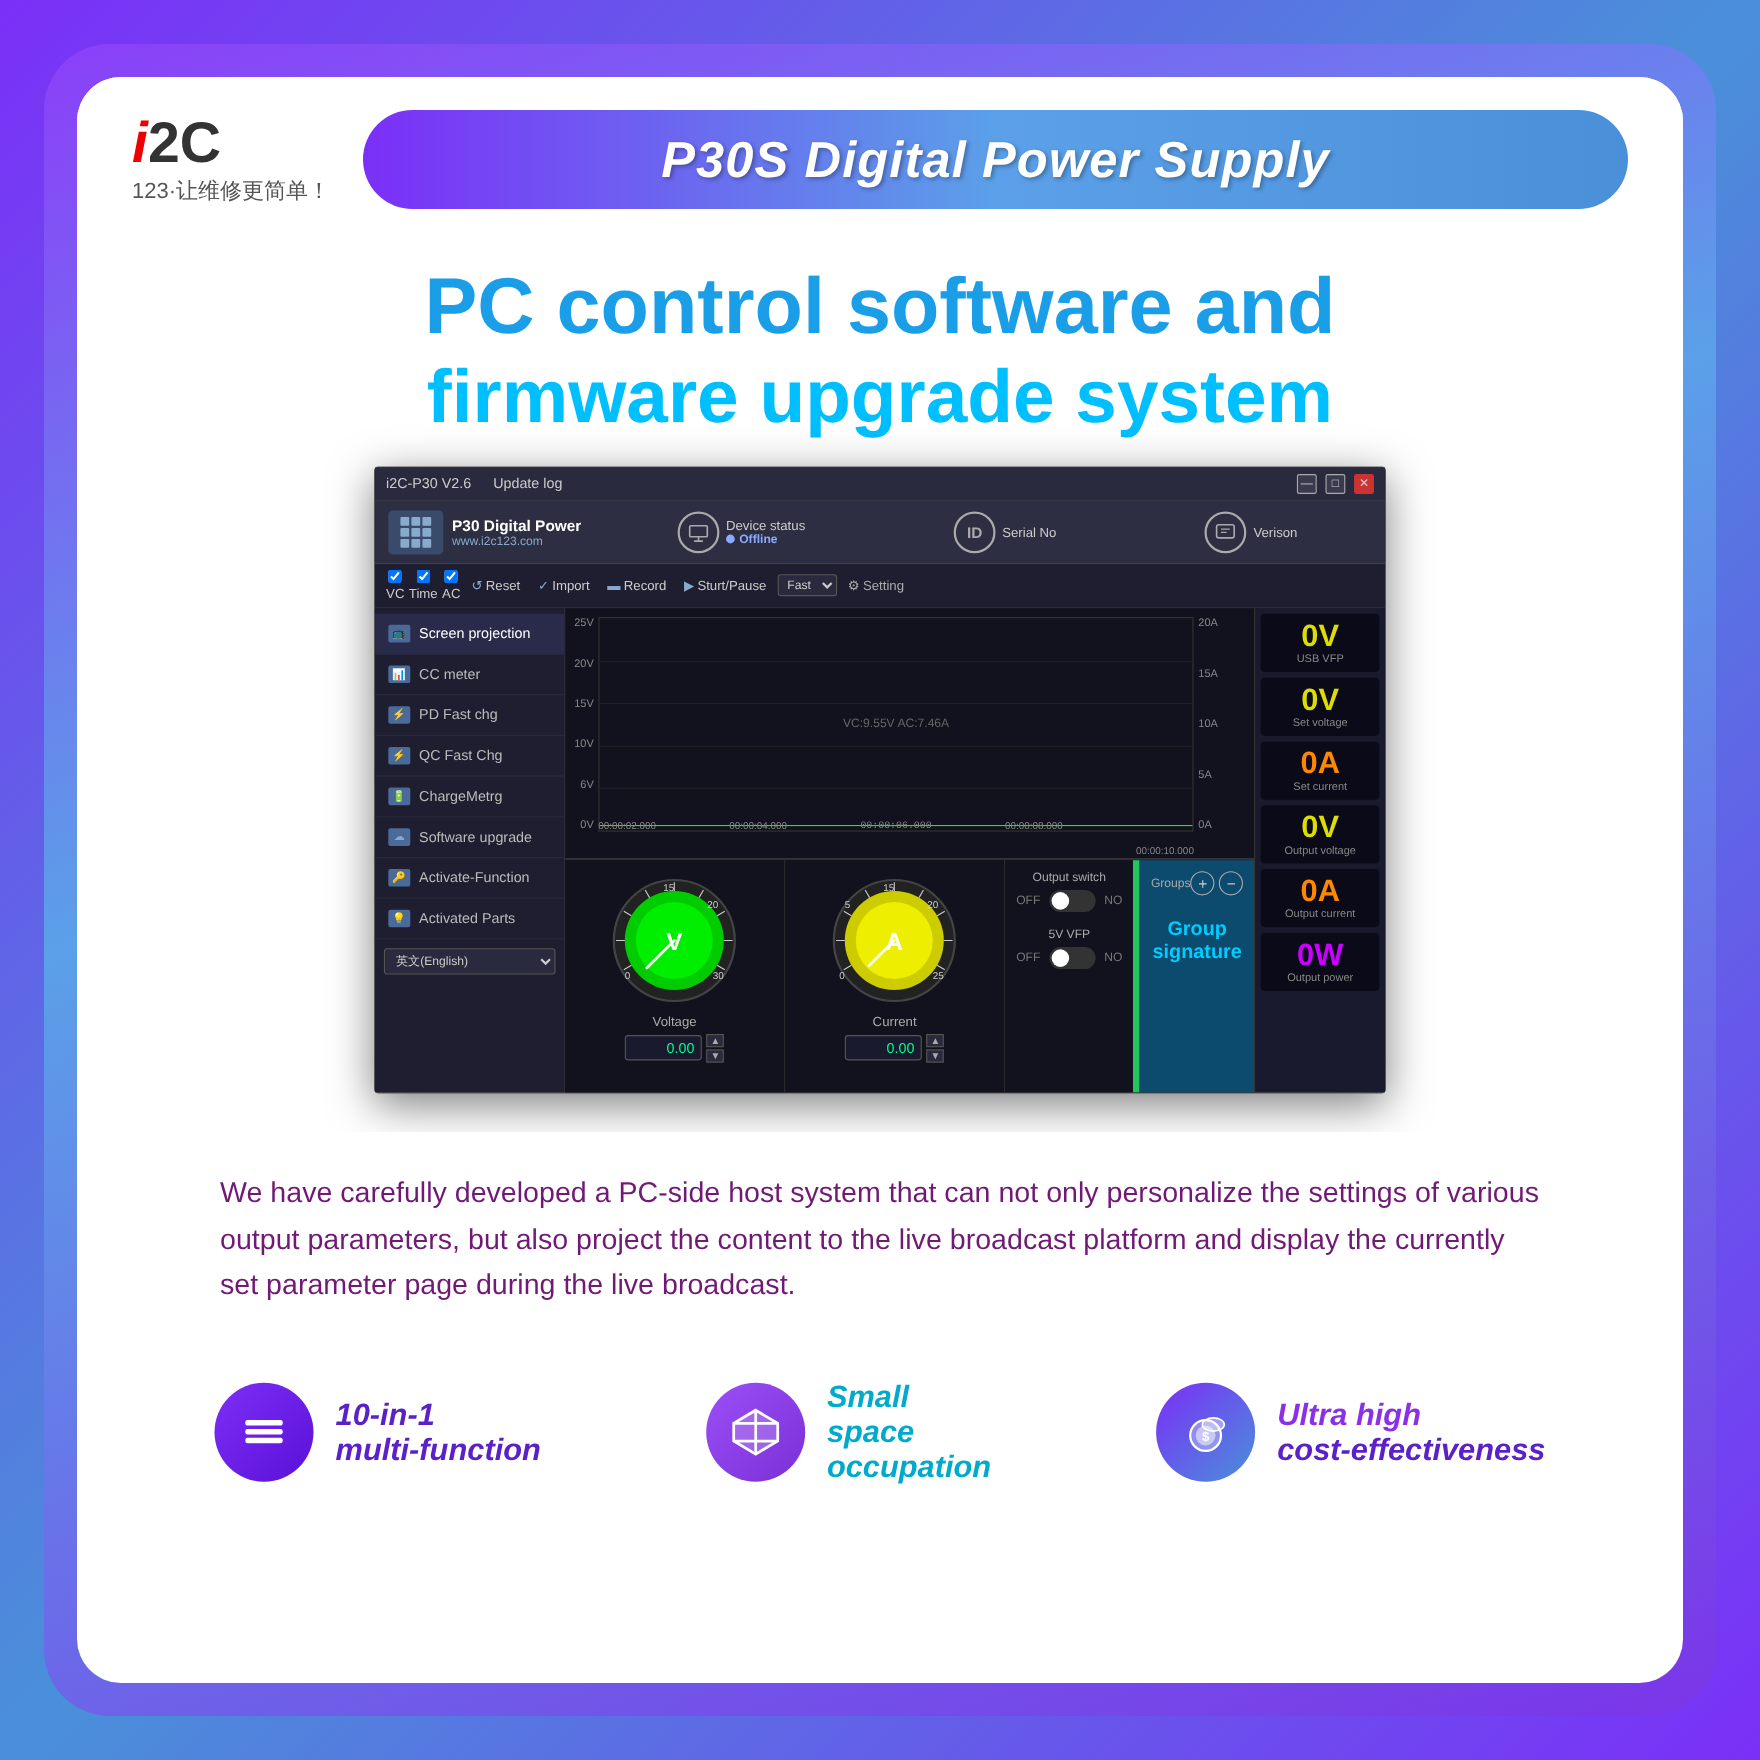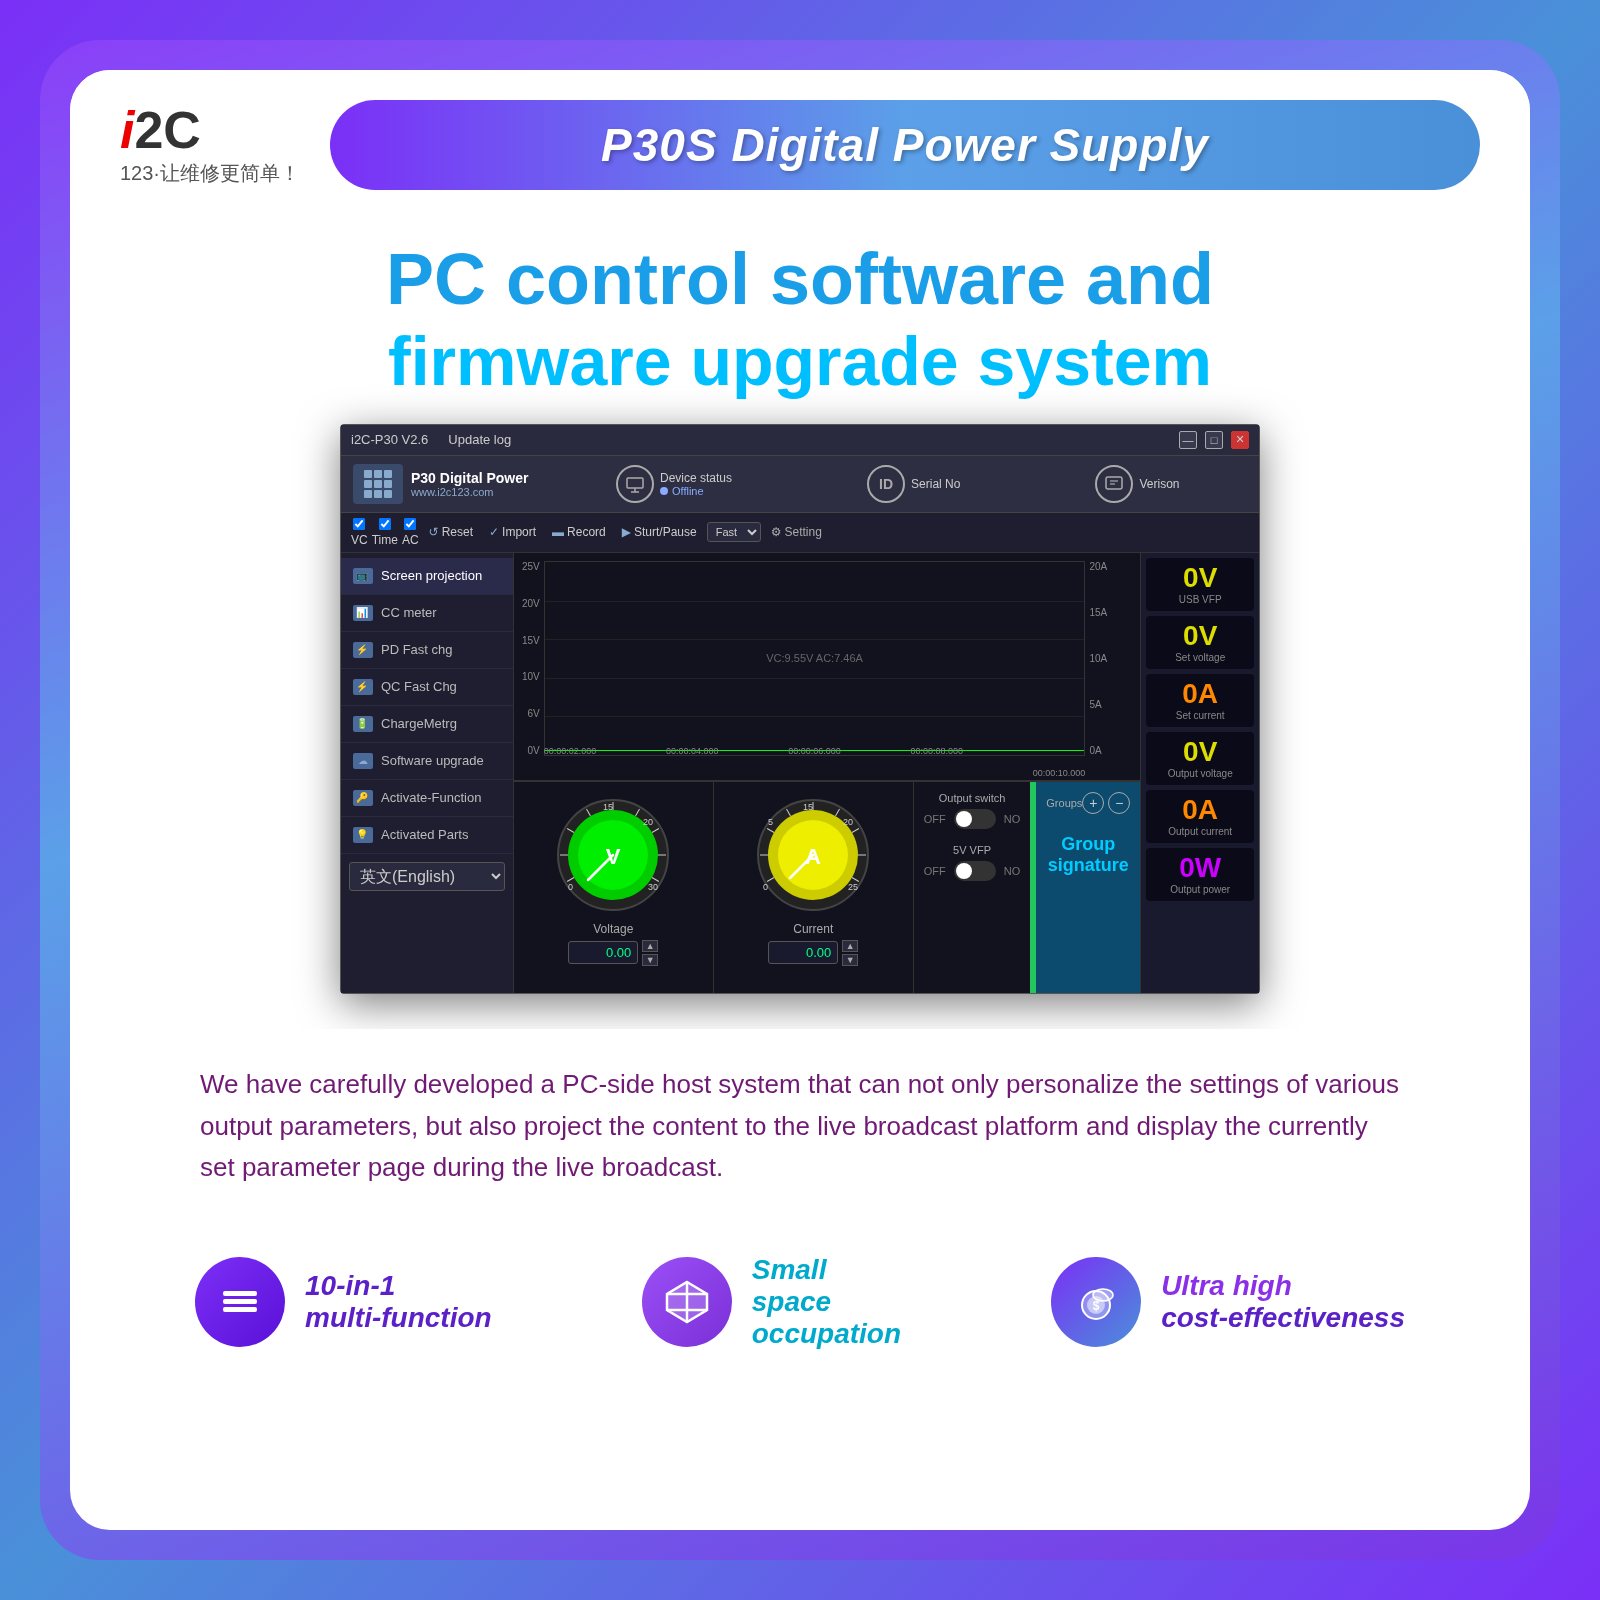--- a/index.html
+++ b/index.html
@@ -204,20 +204,21 @@
       align-items: center;
       justify-content: center;
     }
     .status-label {
       color: #ccc;
       font-size: 12px;
     }
     .status-value {
       color: #88aaff;
       font-size: 11px;
+      font-weight: bold;
     }
     .offline-dot {
       width: 8px;
       height: 8px;
       background: #88aaff;
       border-radius: 50%;
       display: inline-block;
       margin-right: 4px;
     }
 
@@ -299,21 +300,21 @@
       align-items: center;
       justify-content: center;
       font-size: 10px;
       color: #88aacc;
       flex-shrink: 0;
     }
     .sidebar-lang {
       background: #2a2a3e;
       border: 1px solid #555;
       color: #ccc;
-      font-size: 16px;
+      font-size: 11px;
       margin: 8px;
       border-radius: 3px;
       padding: 4px 6px;
       width: calc(100% - 16px);
     }
     .chart-canvas {
       flex: 1;
       position: relative;
       border-bottom: 1px solid #333;
       padding: 8px;
@@ -701,21 +702,21 @@
                 <span style="color:#888;font-size:10px;">20A</span>
                 <span style="color:#888;font-size:10px;">15A</span>
                 <span style="color:#888;font-size:10px;">10A</span>
                 <span style="color:#888;font-size:10px;">5A</span>
                 <span style="color:#888;font-size:10px;">0A</span>
               </div>
 
               <div style="position:absolute; bottom:2px; left:30px; right:55px; display:flex; justify-content:space-between;">
                 <span style="color:#888;font-size:9px;">00:00:02.000</span>
                 <span style="color:#888;font-size:9px;">00:00:04.000</span>
-                <span style="color:#888;font-size:9px;">00:00:06.000</span>
+                <span style="color:#888;font-size:9px;font-family:Liberation Mono, monospace;">00:00:06.000</span>
                 <span style="color:#888;font-size:9px;">00:00:08.000</span>
                 <span style="color:#888;font-size:9px;margin-top:22px;">00:00:10.000</span>
               </div>
             </div>
 
             <div style="display:flex; flex:1; border-top:1px solid #333;">
 
               <div class="gauge-container">
 
                 <svg width="130" height="130" viewBox="0 0 130 130" style="position:relative;">

